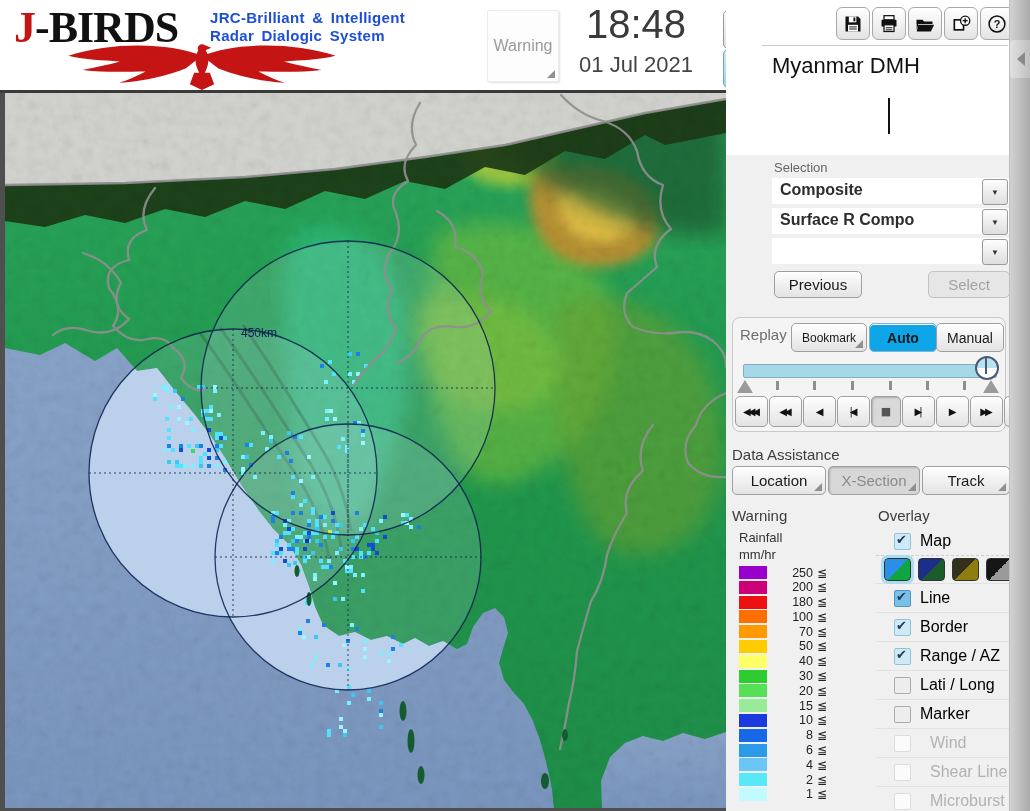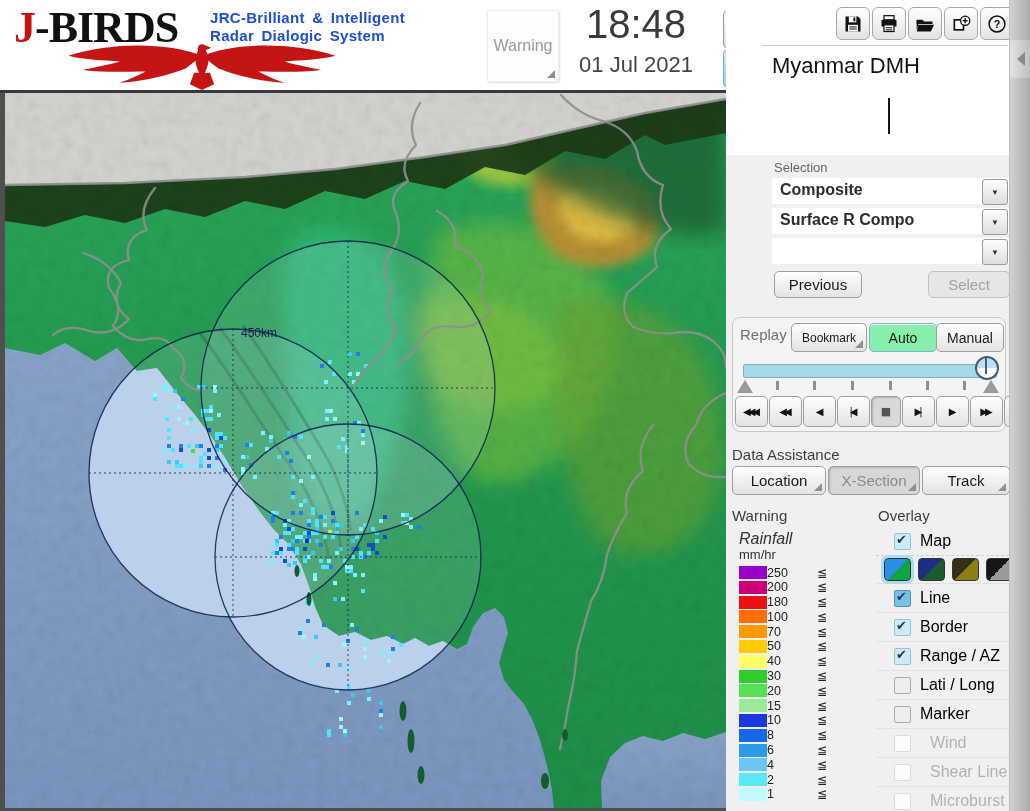--- a/index.html
+++ b/index.html
@@ -66,21 +66,21 @@
   .btn.disabled{background:#e6e6e6;color:#a2a2a2;border-color:#c2c2c2;box-shadow:none;cursor:default;}
   .btn.pressed{background:#d7d7d7;color:#8a8a8a;border-color:#9f9f9f;box-shadow:inset 1px 1px 2px rgba(0,0,0,.18);}
   #prev-btn{position:absolute;left:48px;top:271px;width:86px;height:25px;font-size:15px;}
   #select-btn{position:absolute;left:202px;top:271px;width:80px;height:25px;font-size:15px;}
   
   #replay-box{position:absolute;left:6px;top:317px;width:272px;height:113px;background:#f4f4f4;
       border:1px solid #c9c9c9;border-radius:8px;}
   #replay-label{position:absolute;left:7px;top:8px;font-size:15px;color:#6e6e6e;}
   #bookmark-btn{position:absolute;left:58px;top:5px;width:74px;height:27px;font-size:12px;}
   #auto-btn{position:absolute;left:136px;top:5px;width:66px;height:27px;
-      background:#86efac;border-color:#7fb4cc;font-weight:normal;}
+      background:#0ea5e9;border-color:#7fb4cc;font-weight:bold;}
   #manual-btn{position:absolute;left:203px;top:5px;width:66px;height:27px;}
   #rslider{position:absolute;left:10px;top:46px;width:252px;height:12px;background:#a5d9ea;
       border:1px solid #85aebd;border-radius:2px;cursor:pointer;}
   #rhandle{position:absolute;left:242px;top:38px;width:20px;height:20px;border:2px solid #4a5a78;
       border-radius:50%;background:linear-gradient(#b9e2f0 50%,#ffffff 50%);cursor:pointer;}
   #rhandle::after{content:"";position:absolute;left:8px;top:0;width:2px;height:16px;background:#4a5a78;}
   #rticks{position:absolute;left:0;top:62px;width:272px;height:12px;}
   .rtick{position:absolute;top:1px;width:3px;height:9px;background:#8f8f8f;}
   .rtri{position:absolute;top:0;width:0;height:0;border-left:8px solid transparent;
       border-right:8px solid transparent;border-bottom:13px solid #9a9a9a;}
@@ -89,26 +89,26 @@
       letter-spacing:-3px;padding-right:3px;color:#111;}
   .tbtn.active{background:#d9d9d9;box-shadow:inset 1px 1px 2px rgba(0,0,0,.2);color:#555;font-size:11px;letter-spacing:0;padding-right:0;}
   
   #da-label{position:absolute;left:6px;top:446px;font-size:15px;color:#3d3d3d;}
   #da-loc{position:absolute;left:6px;top:466px;width:92px;height:27px;font-size:15px;}
   #da-xsec{position:absolute;left:102px;top:466px;width:90px;height:27px;font-size:15px;}
   #da-track{position:absolute;left:196px;top:466px;width:86px;height:27px;font-size:15px;}
   
   #legend-label{position:absolute;left:6px;top:507px;font-size:15px;color:#3d3d3d;}
   #overlay-label{position:absolute;left:152px;top:507px;font-size:15px;color:#3d3d3d;}
-  #leg-unit1{position:absolute;left:13px;top:530px;font-size:16px;color:#333;font-style:italic;}
+  #leg-unit1{position:absolute;left:13px;top:530px;font-size:13px;color:#333;}
   #leg-unit2{position:absolute;left:13px;top:547px;font-size:13px;color:#333;}
   #legend-rows{position:absolute;left:13px;top:566px;display:flex;flex-direction:column;gap:1.8px;}
   .leg-row{display:flex;align-items:center;height:13px;}
   .leg-sw{width:28px;height:13px;}
-  .leg-val{width:46px;text-align:left;font-size:12.5px;color:#222;}
+  .leg-val{width:46px;text-align:right;font-size:12.5px;color:#222;}
   .leq{margin-left:4px;font-size:12px;color:#222;font-family:"DejaVu Sans",sans-serif;}
   
   #overlay-rows{position:absolute;left:150px;top:527px;width:133px;}
   .ov-row{height:28px;display:flex;align-items:center;border-top:1px solid #e2e2e2;}
   .ov-row.first{border-top:none;}
   .ov-row.swrow{border-top:1px dashed #cfcfcf;gap:7px;padding-left:8px;box-sizing:border-box;}
   .cb{width:15px;height:15px;margin-left:18px;margin-right:9px;border-radius:2px;position:relative;flex:none;}
   .cb.checked{background:#cfe9f7;border:1px solid #8fc3dd;}
   .cb.checked-alt{background:#79c0e8;border:1px solid #5592c0;}
   .cb.unchecked{background:#ededed;border:1px solid #ababab;}

